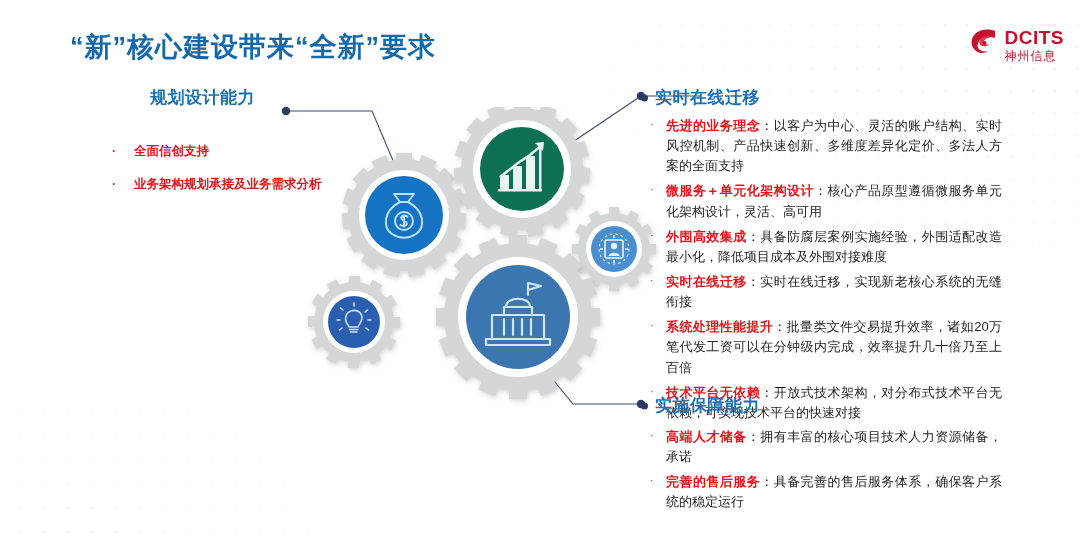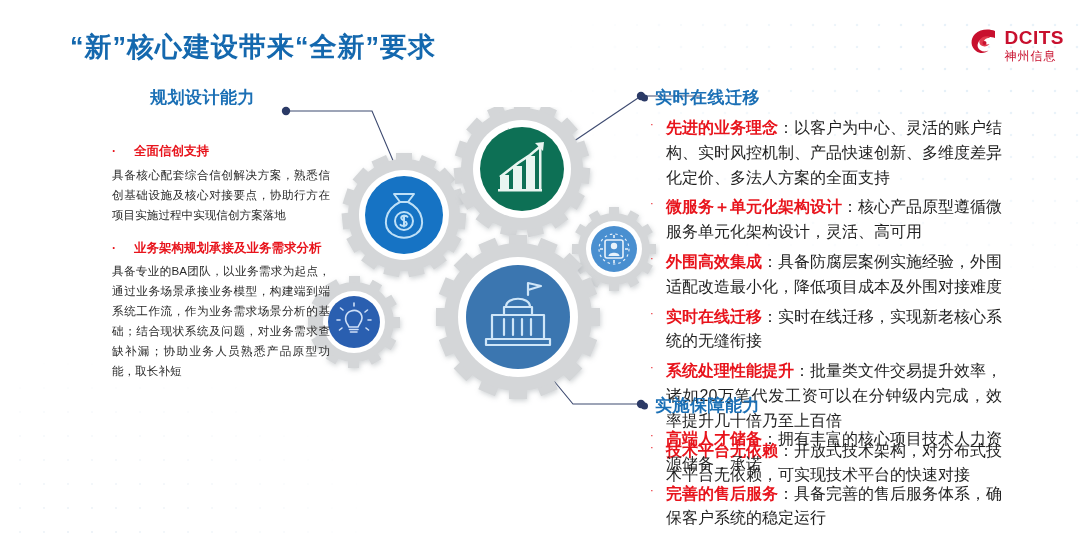--- a/index.html
+++ b/index.html
@@ -109,21 +109,21 @@
   .r-item{
     display:flex;align-items:flex-start;
     margin-bottom:5px;
   }
   .r-dot{
     flex:0 0 auto;width:16px;
     color:#e8141c;font-size:11px;line-height:1.55;
     text-align:left;
   }
   .r-text{
-    flex:1;font-size:16px;color:#1f1f1f;
+    flex:1;font-size:13px;color:#1f1f1f;
     line-height:1.55;text-align:justify;
   }
   .r-key{color:#e8141c;font-weight:bold;}
 
   
   .connectors{position:absolute;inset:0;pointer-events:none;}
 
   
   .gears{
     position:absolute;
@@ -341,29 +341,27 @@
 
   <div class="sec-head" style="left:150px;top:74px;">规划设计能力</div>
 
   <div class="left-col">
 
     <div class="bullet-block">
       <div class="b-head">
         <span class="b-dot">·</span>
         <span class="b-head-text">全面信创支持</span>
       </div>
-      <div class="b-body">具备核心配套综合信创解决方案，熟悉信创基础设施及核心对接要点，协助行方在项目实施过程中实现信创方案落地</div>
     </div>
 
     <div class="bullet-block">
       <div class="b-head">
         <span class="b-dot">·</span>
         <span class="b-head-text">业务架构规划承接及业务需求分析</span>
       </div>
-      <div class="b-body">具备专业的BA团队，以业务需求为起点，通过业务场景承接业务模型，构建端到端系统工作流，作为业务需求场景分析的基础；结合现状系统及问题，对业务需求查缺补漏；协助业务人员熟悉产品原型功能，取长补短</div>
     </div>
 
   </div>
 
   <div class="sec-head with-dot" style="left:655px;top:74px;">实时在线迁移</div>
 
   <div class="right-col" style="top:104px;">
 
     <div class="r-item">
       <span class="r-dot">·</span>

